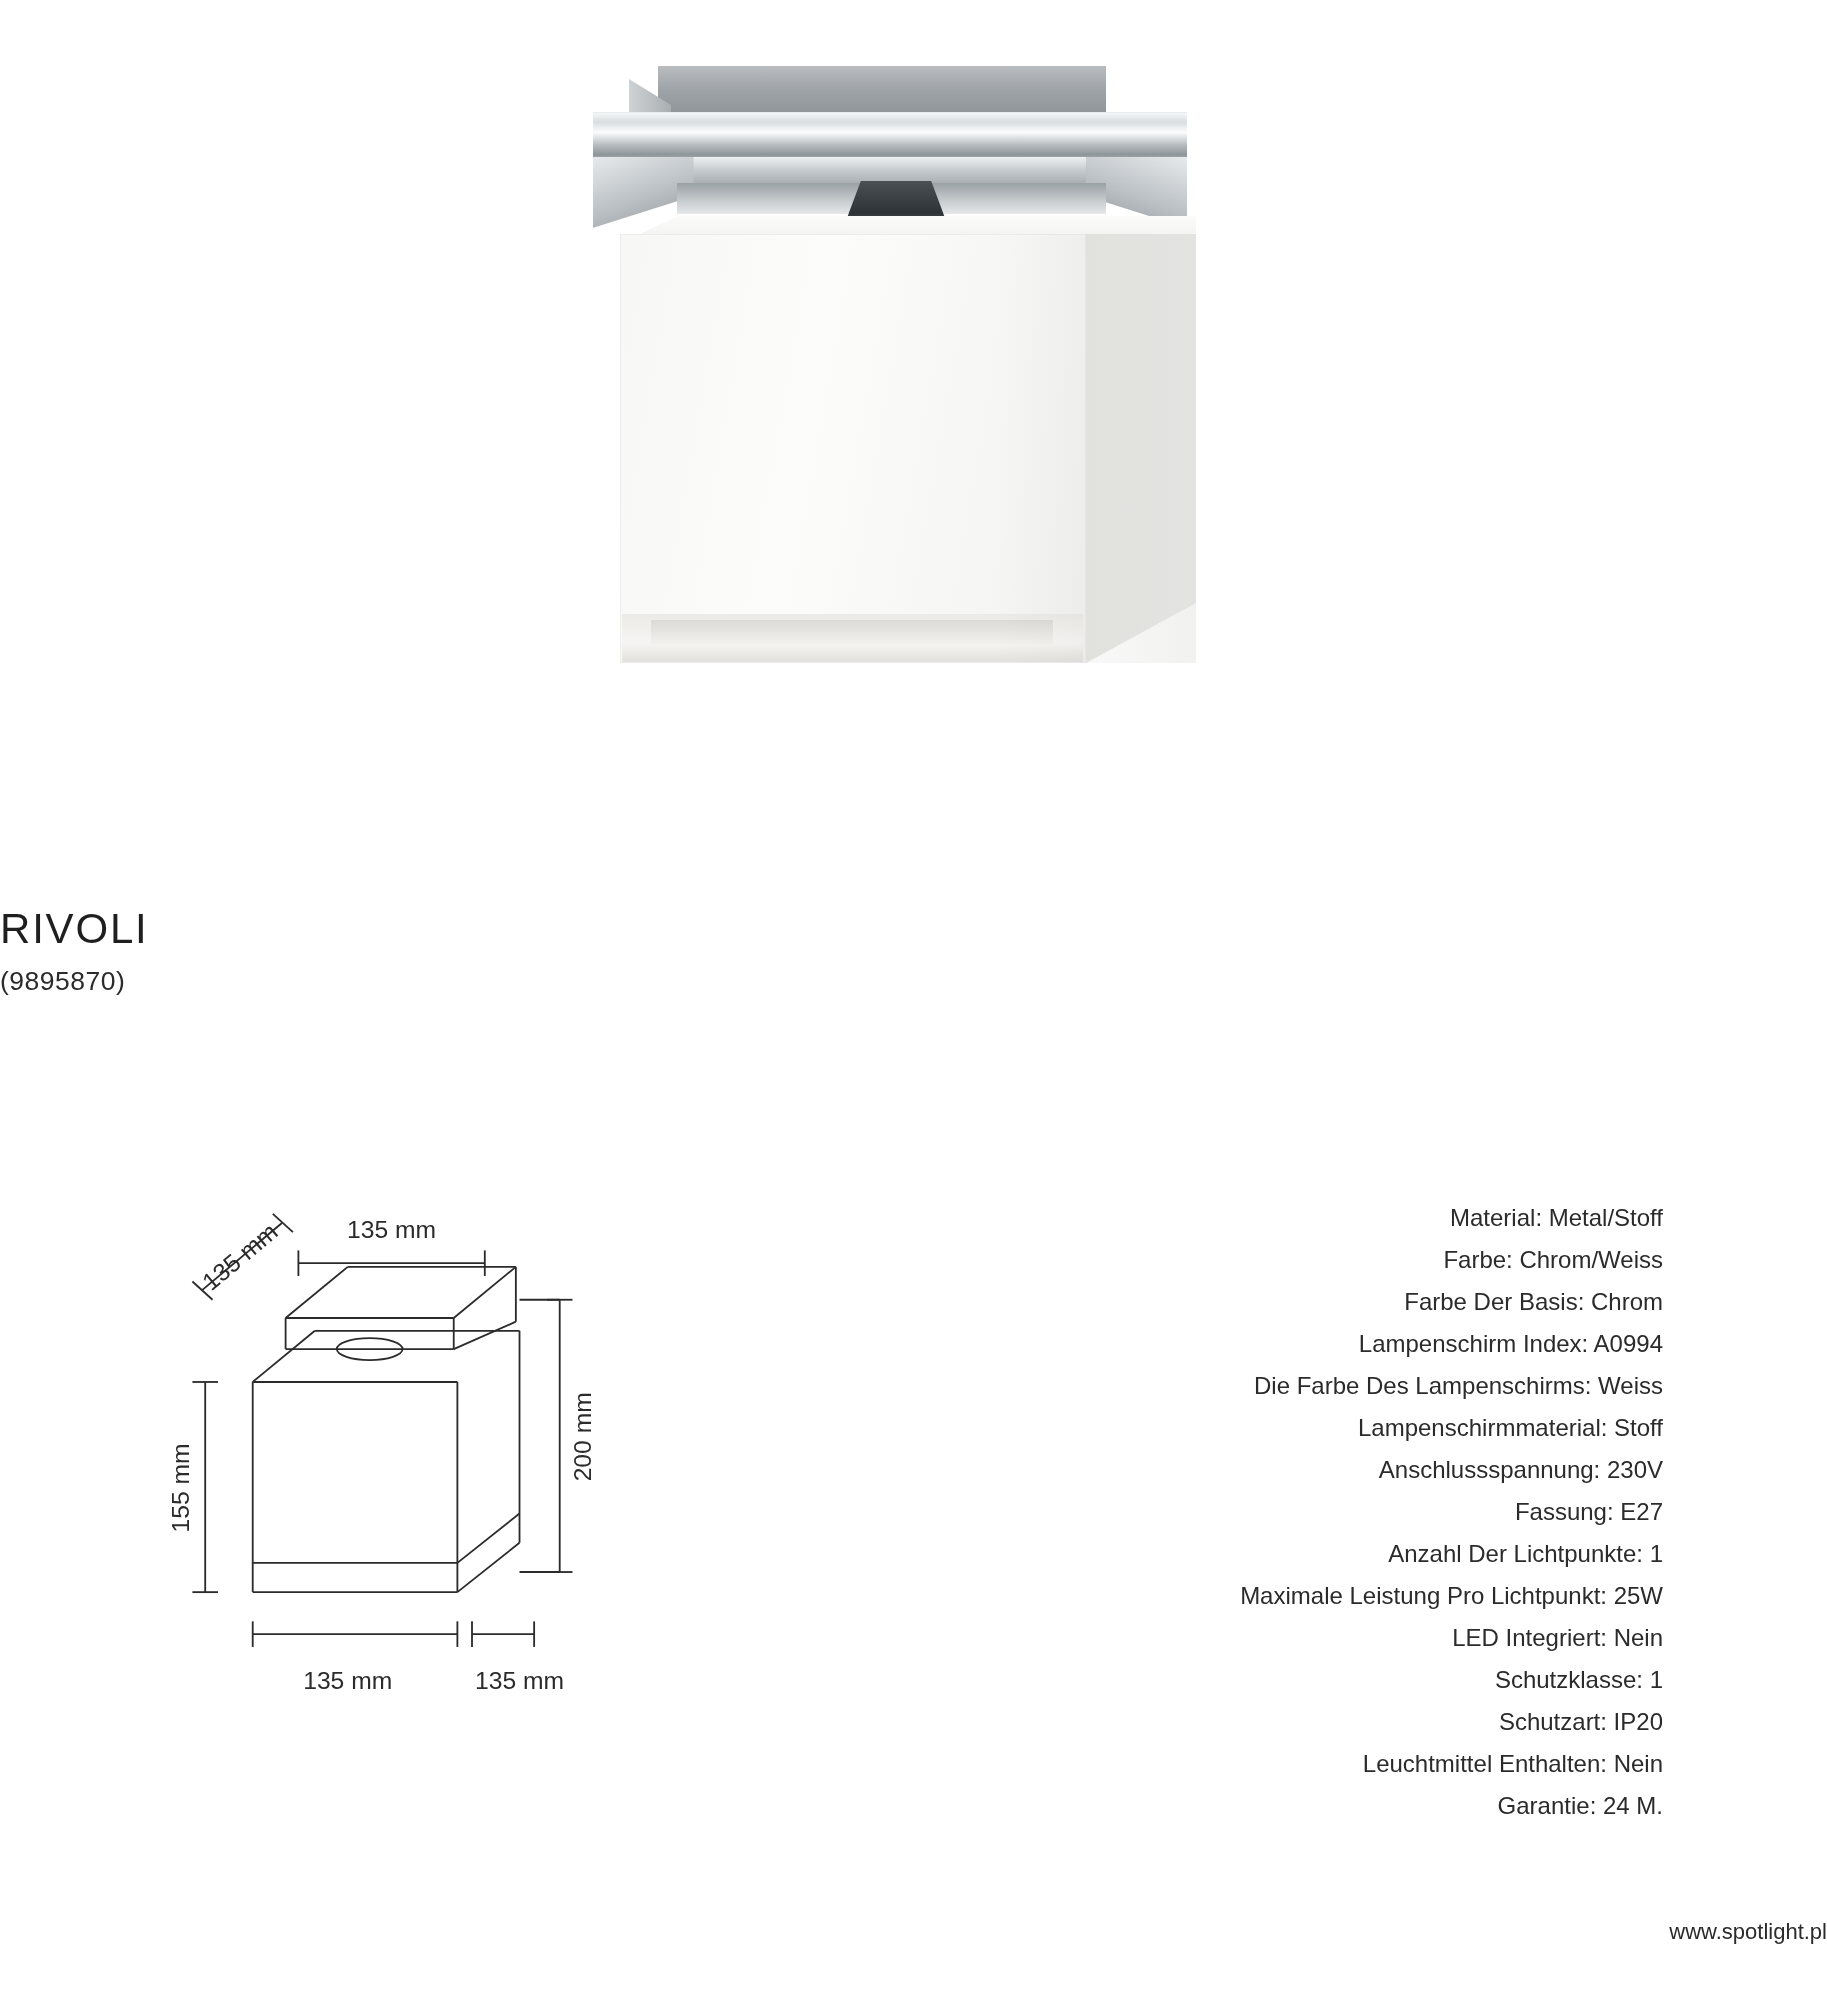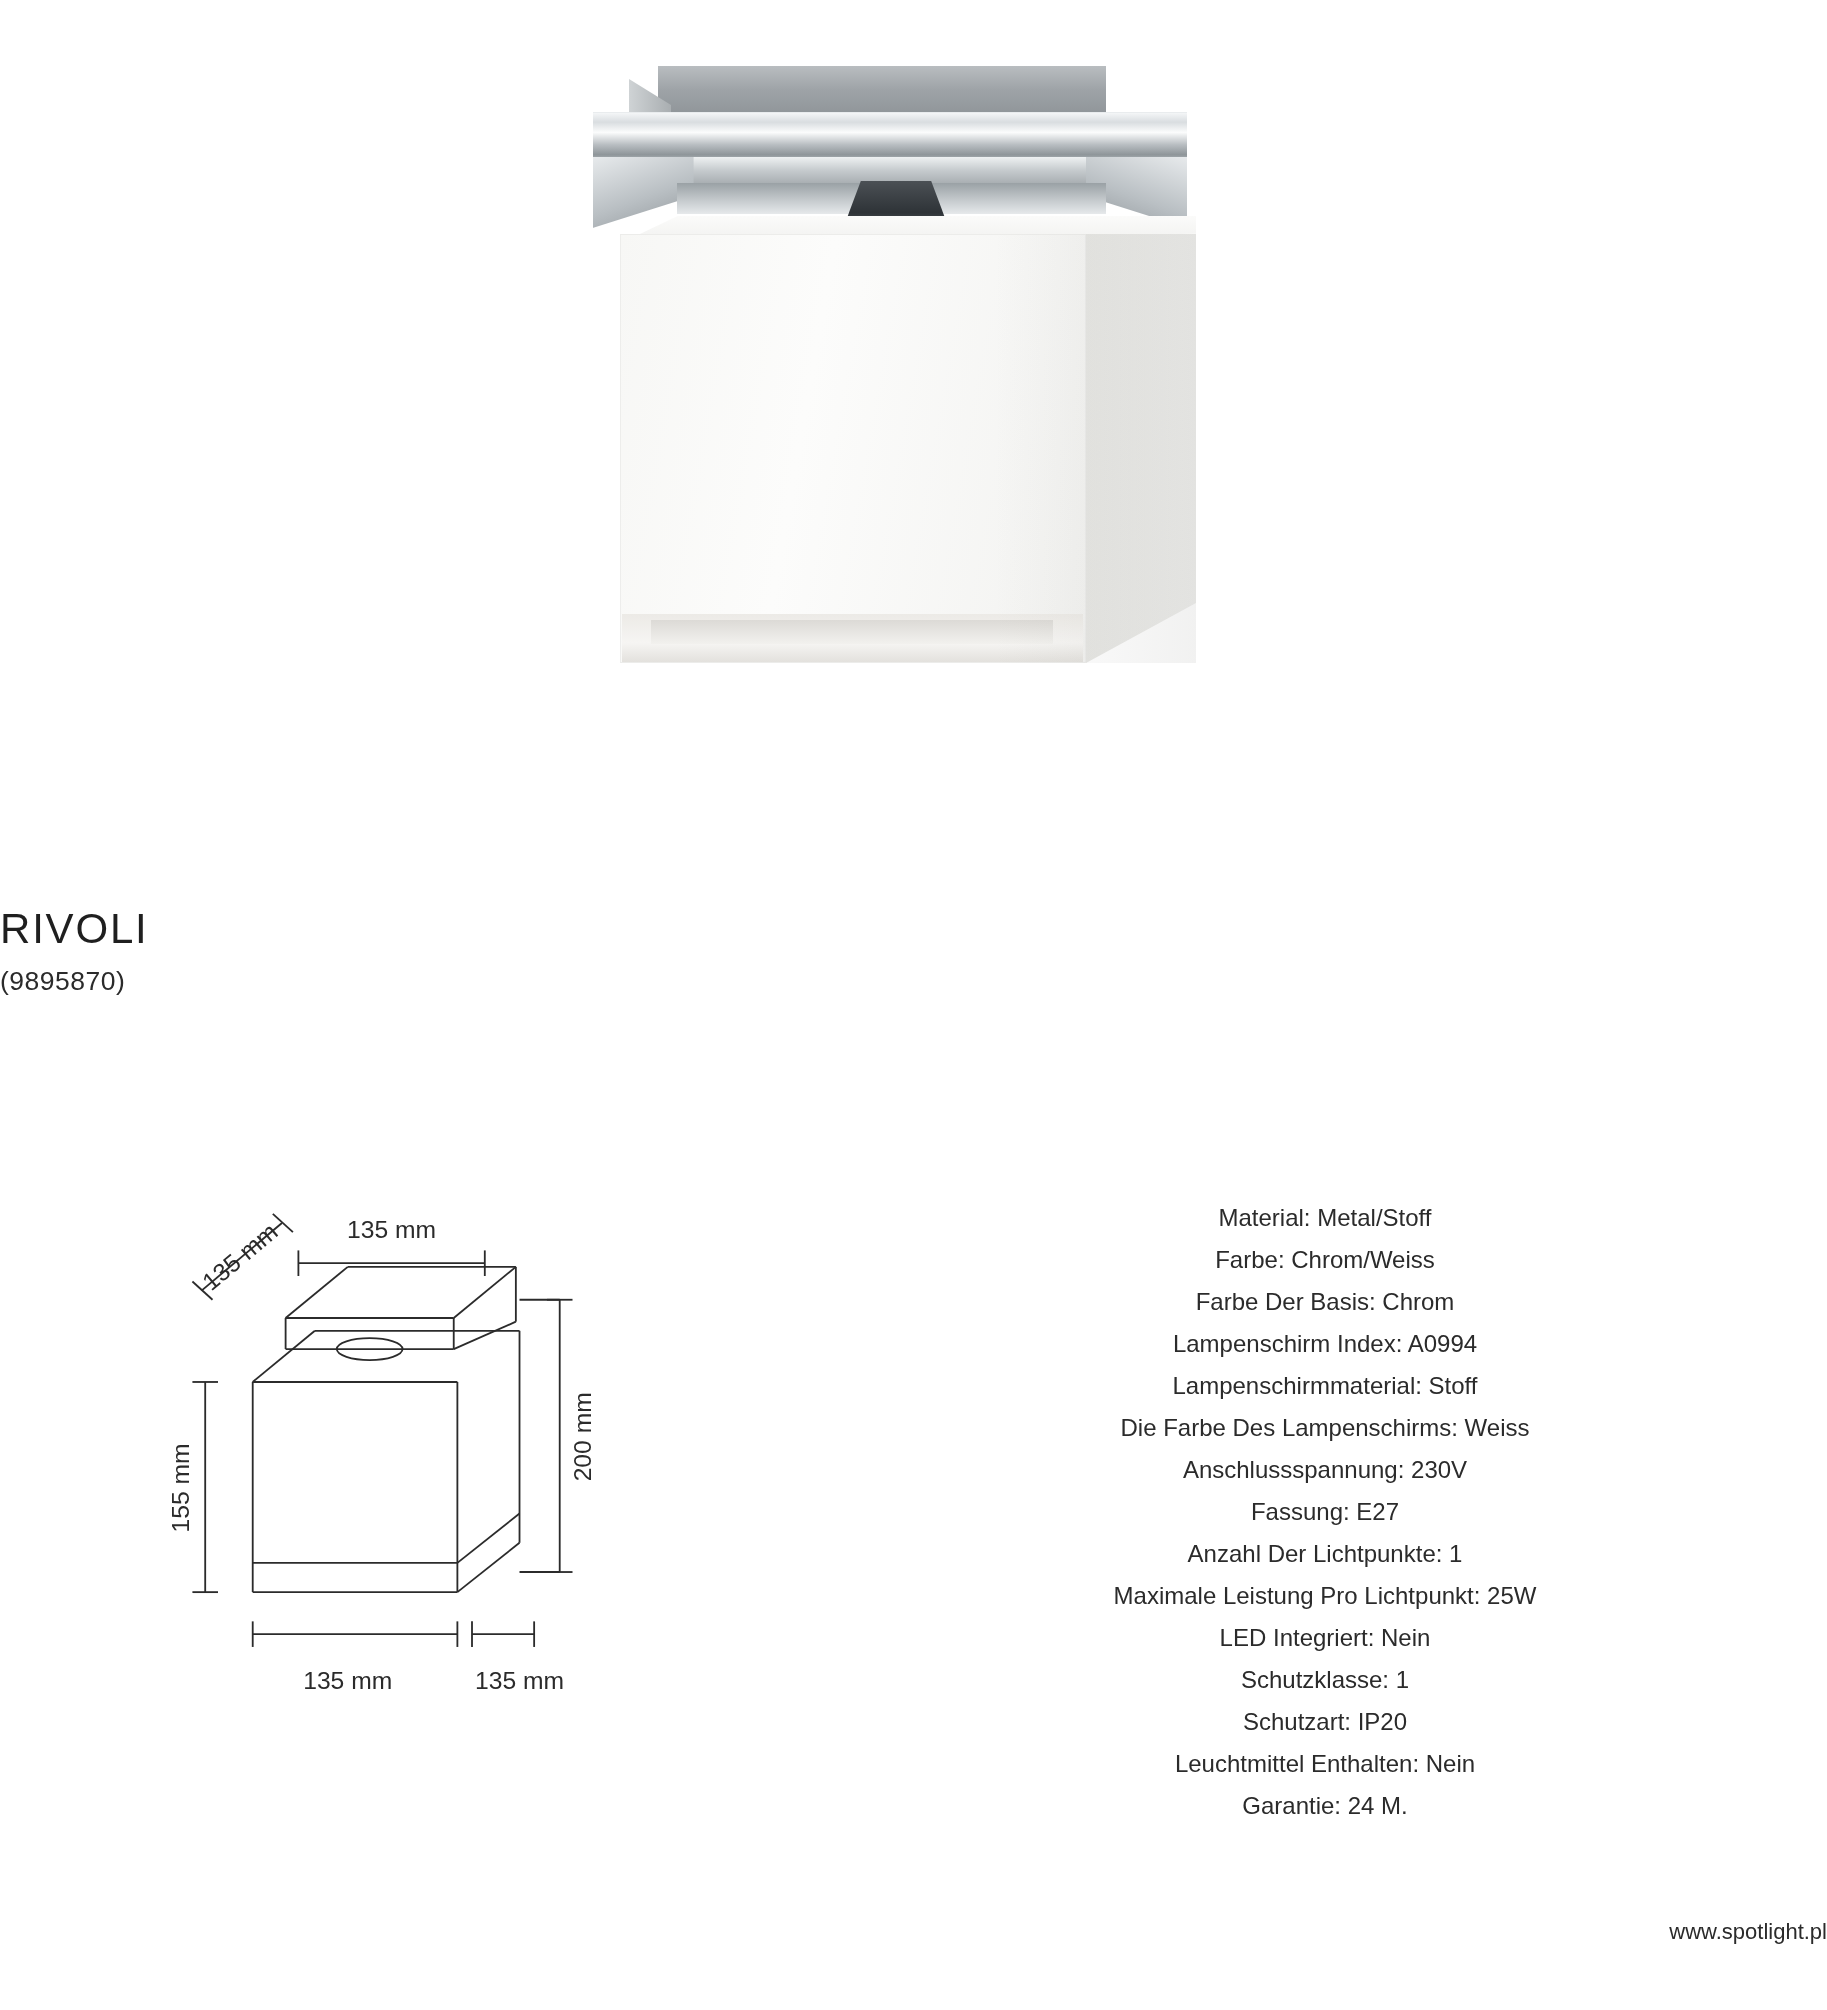--- a/index.html
+++ b/index.html
@@ -207,21 +207,21 @@
     font-size: 27px;
     fill: #2b2b2b;
   }
 
   
   .specs {
     position: absolute;
     left: 987px;
     top: 1197px;
     width: 676px;
-    text-align: center;
+    text-align: right;
   }
   .spec-line {
     font-size: 24px;
     line-height: 42px;
     color: #2b2b2b;
     white-space: nowrap;
   }
 
   
   .footer {
@@ -324,22 +324,22 @@
     <text class="dim-text" x="200" y="558" text-anchor="middle">135 mm</text>
     <text class="dim-text" x="388" y="558" text-anchor="middle">135 mm</text>
   </svg>
 </div>
 
 <div class="specs">
   <div class="spec-line">Material: Metal/Stoff</div>
   <div class="spec-line">Farbe: Chrom/Weiss</div>
   <div class="spec-line">Farbe Der Basis: Chrom</div>
   <div class="spec-line">Lampenschirm Index: A0994</div>
+  <div class="spec-line">Die Farbe Des Lampenschirms: Weiss</div>
   <div class="spec-line">Lampenschirmmaterial: Stoff</div>
-  <div class="spec-line">Die Farbe Des Lampenschirms: Weiss</div>
   <div class="spec-line">Anschlussspannung: 230V</div>
   <div class="spec-line">Fassung: E27</div>
   <div class="spec-line">Anzahl Der Lichtpunkte: 1</div>
   <div class="spec-line">Maximale Leistung Pro Lichtpunkt: 25W</div>
   <div class="spec-line">LED Integriert: Nein</div>
   <div class="spec-line">Schutzklasse: 1</div>
   <div class="spec-line">Schutzart: IP20</div>
   <div class="spec-line">Leuchtmittel Enthalten: Nein</div>
   <div class="spec-line">Garantie: 24 M.</div>
 </div>

